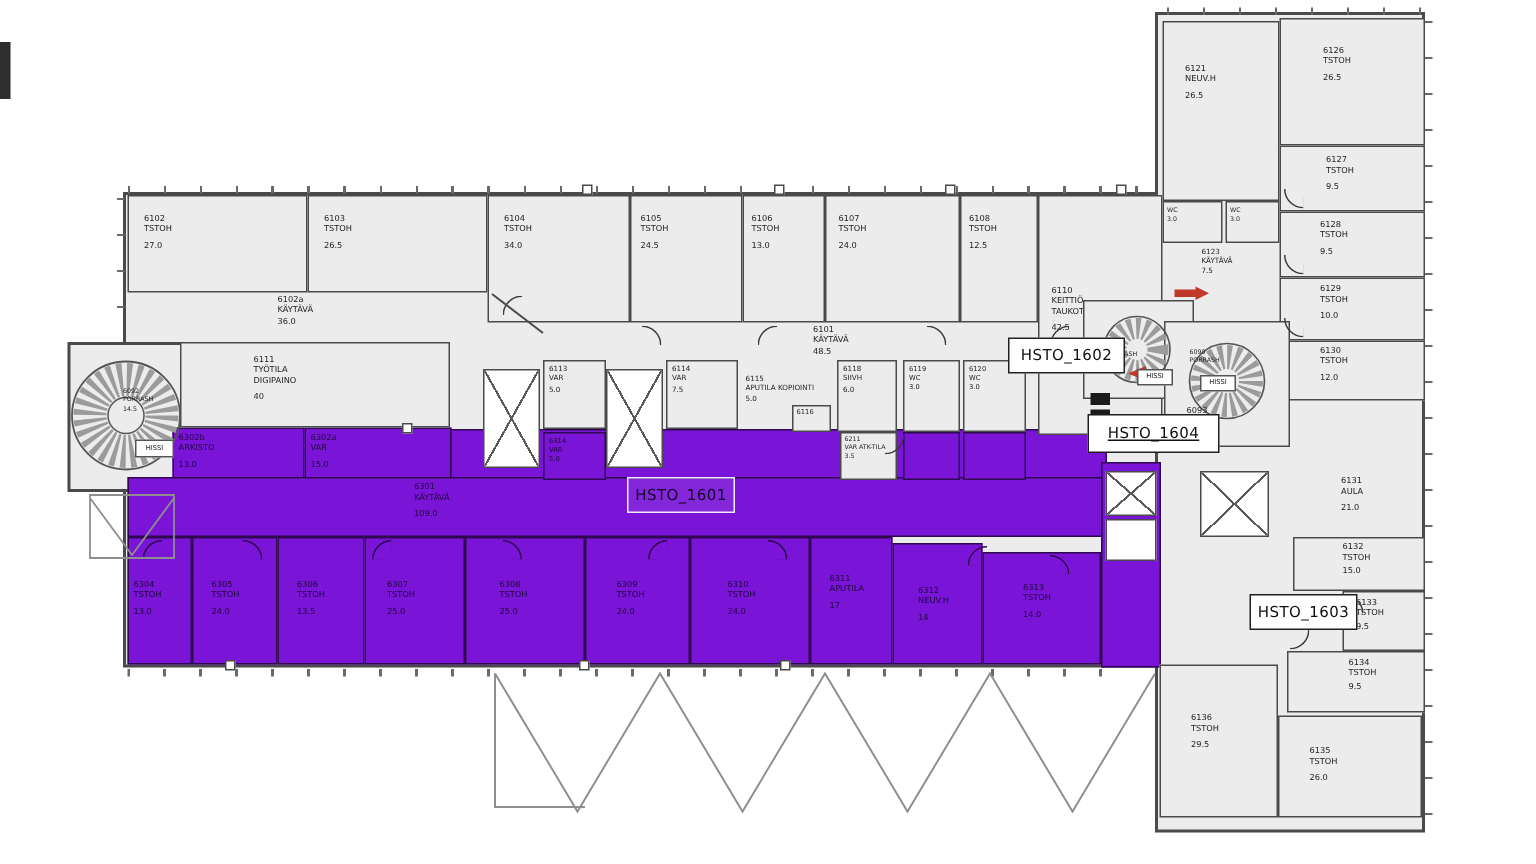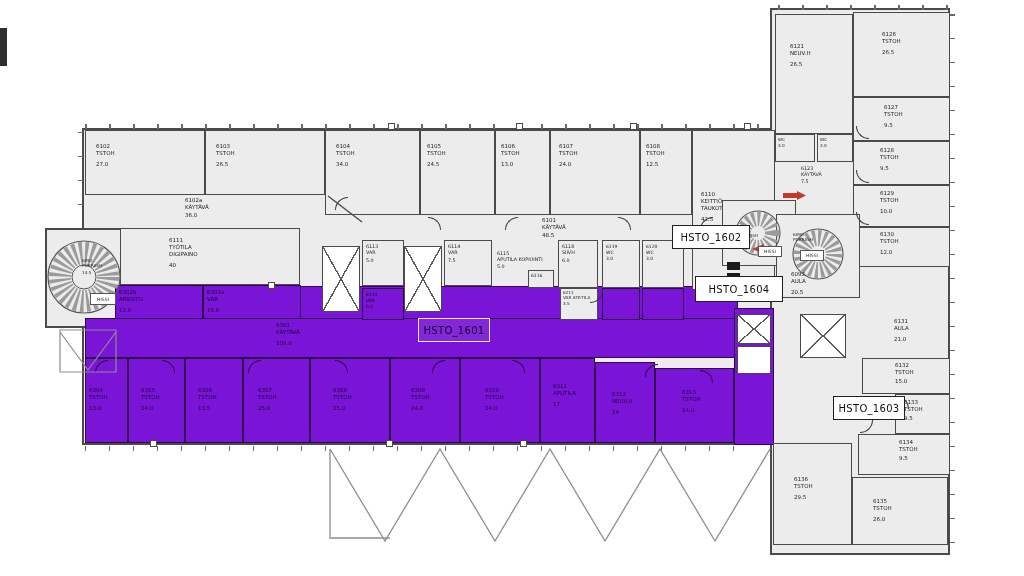--- a/index.html
+++ b/index.html
@@ -444,21 +444,21 @@
   <div class="hissi" style="left:800px;top:250px;width:22px;height:9px;">
       <span>HISSI</span>
     </div>
 
   <div class="hsto onpurple" style="left:418px;top:318px;width:70px;height:22px;">
       <span>HSTO_1601</span>
     </div>
   <div class="hsto" style="left:672px;top:225px;width:76px;height:22px;">
       <span>HSTO_1602</span>
     </div>
-  <div class="hsto" style="left:695px;top:276px;width:86px;height:24px;">
+  <div class="hsto" style="left:725px;top:276px;width:86px;height:24px;text-decoration:underline;">
       <span>HSTO_1604</span>
     </div>
   <div class="hsto" style="left:833px;top:396px;width:70px;height:22px;">
       <span>HSTO_1603</span>
     </div>
 
   <div class="col" style="left:388px;top:123px;"></div>
   <div class="col" style="left:516px;top:123px;"></div>
   <div class="col" style="left:630px;top:123px;"></div>
   <div class="col" style="left:744px;top:123px;"></div>

